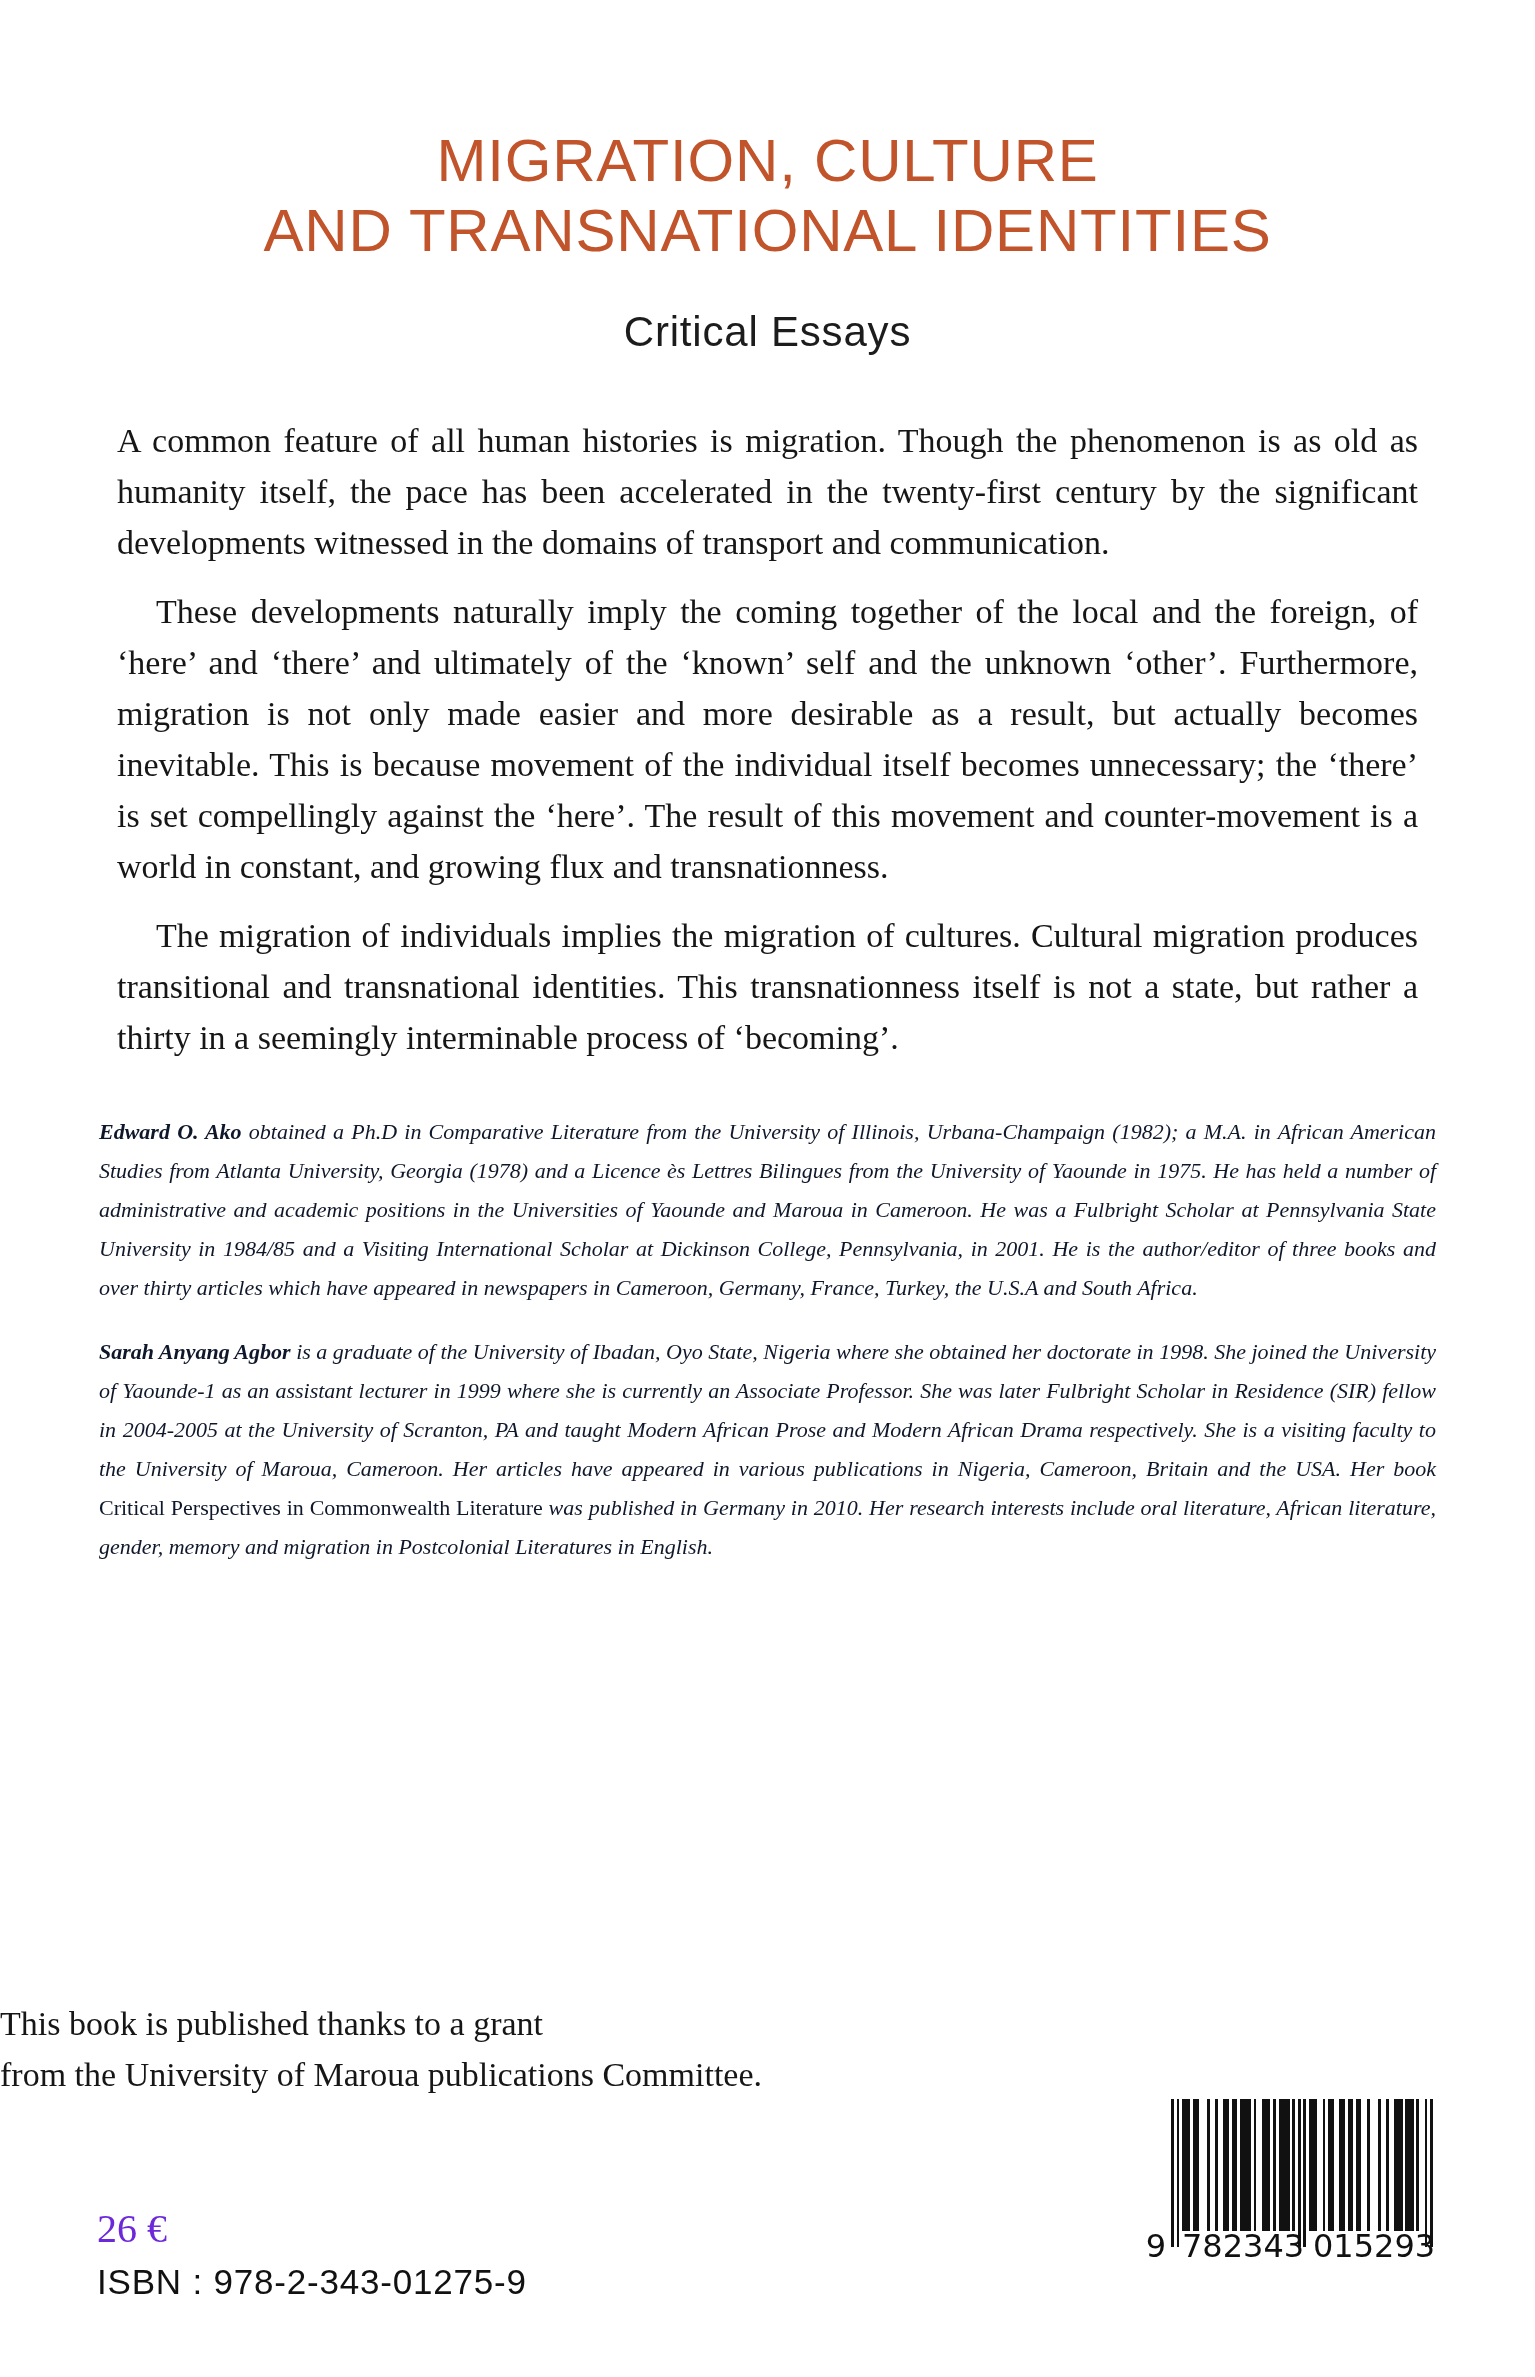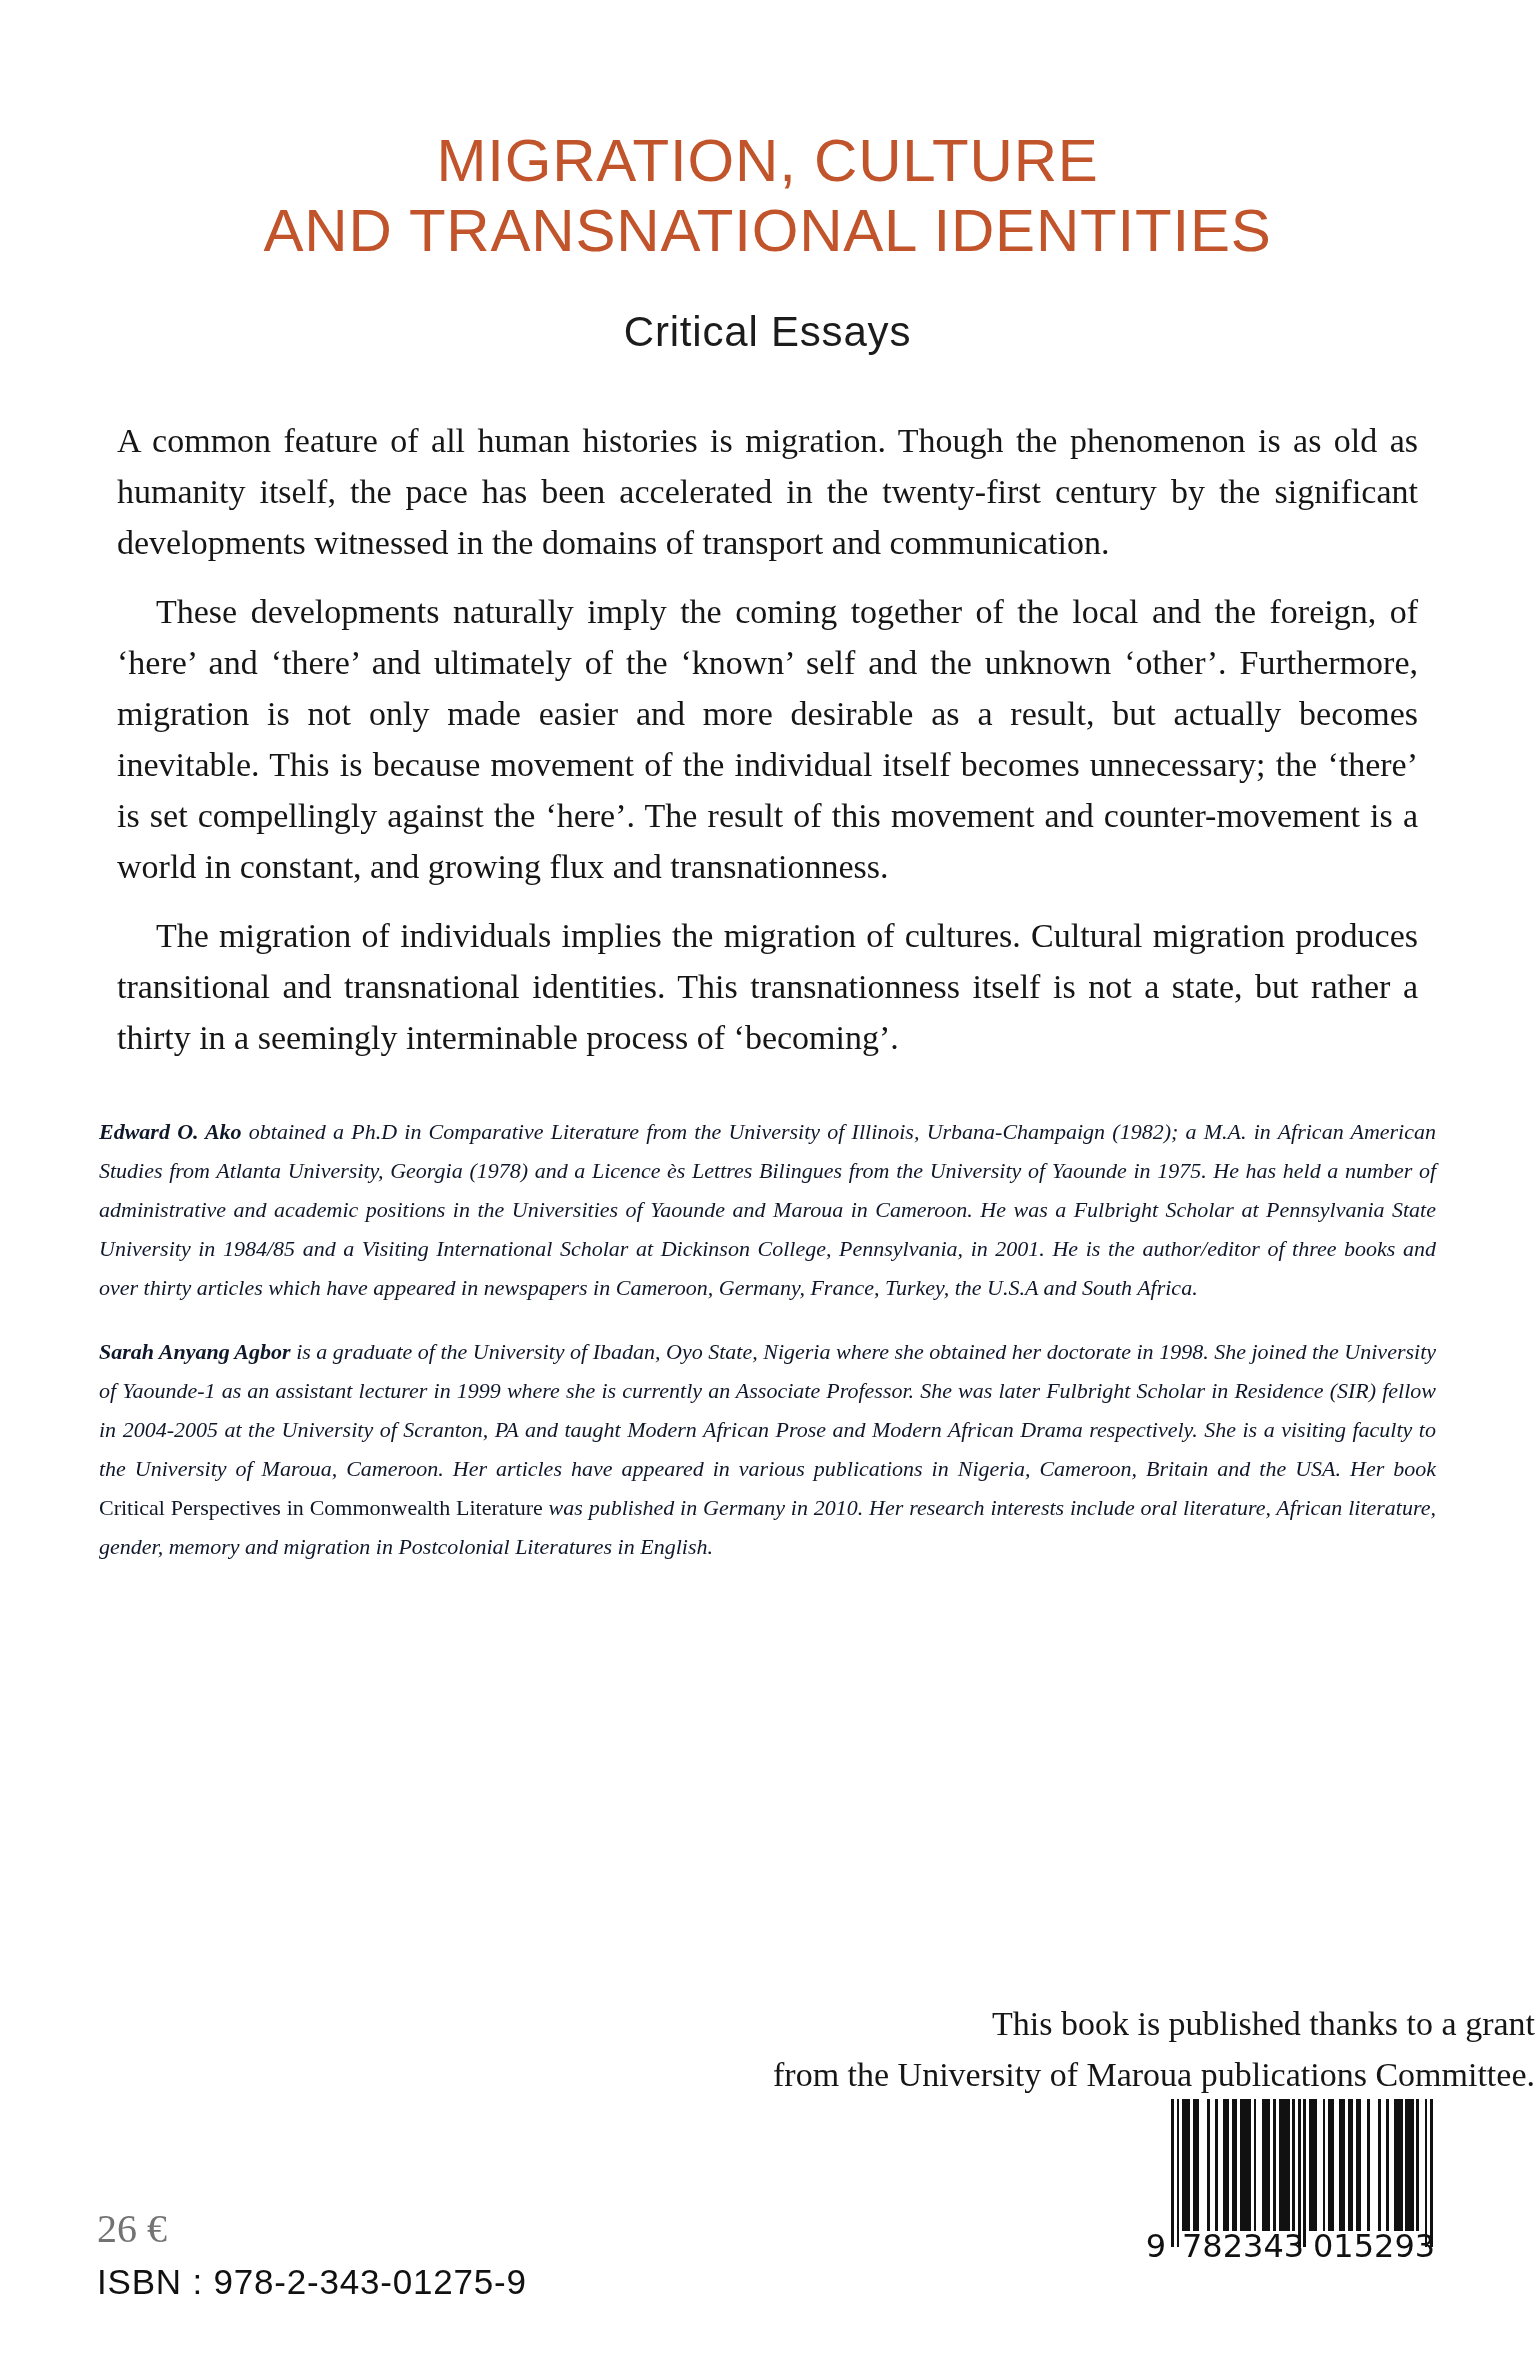--- a/index.html
+++ b/index.html
@@ -61,37 +61,37 @@
   .bios p + p { margin-top: 25px; }
   .bio-name { font-weight: 700; font-style: italic; }
   .roman { font-style: normal; }
 
   
   .grant {
     position: absolute;
     left: 0; right: 0;
     top: 1998px;
     margin: 0;
-    text-align: right;
+    text-align: left;
     font-size: 34px;
     line-height: 51px;
     color: #161616;
   }
 
   
   .footer-left {
     position: absolute;
     left: 97px;
     top: 2206px;
   }
   .price {
     font-family: "Liberation Serif", serif;
     font-size: 40px;
     line-height: 45px;
-    color: #737373;
+    color: #6d28d9;
   }
   .isbn {
     margin-top: 10px;
     font-family: "Liberation Sans", sans-serif;
     font-size: 35px;
     line-height: 42px;
     letter-spacing: 0.8px;
     color: #111;
   }
 

